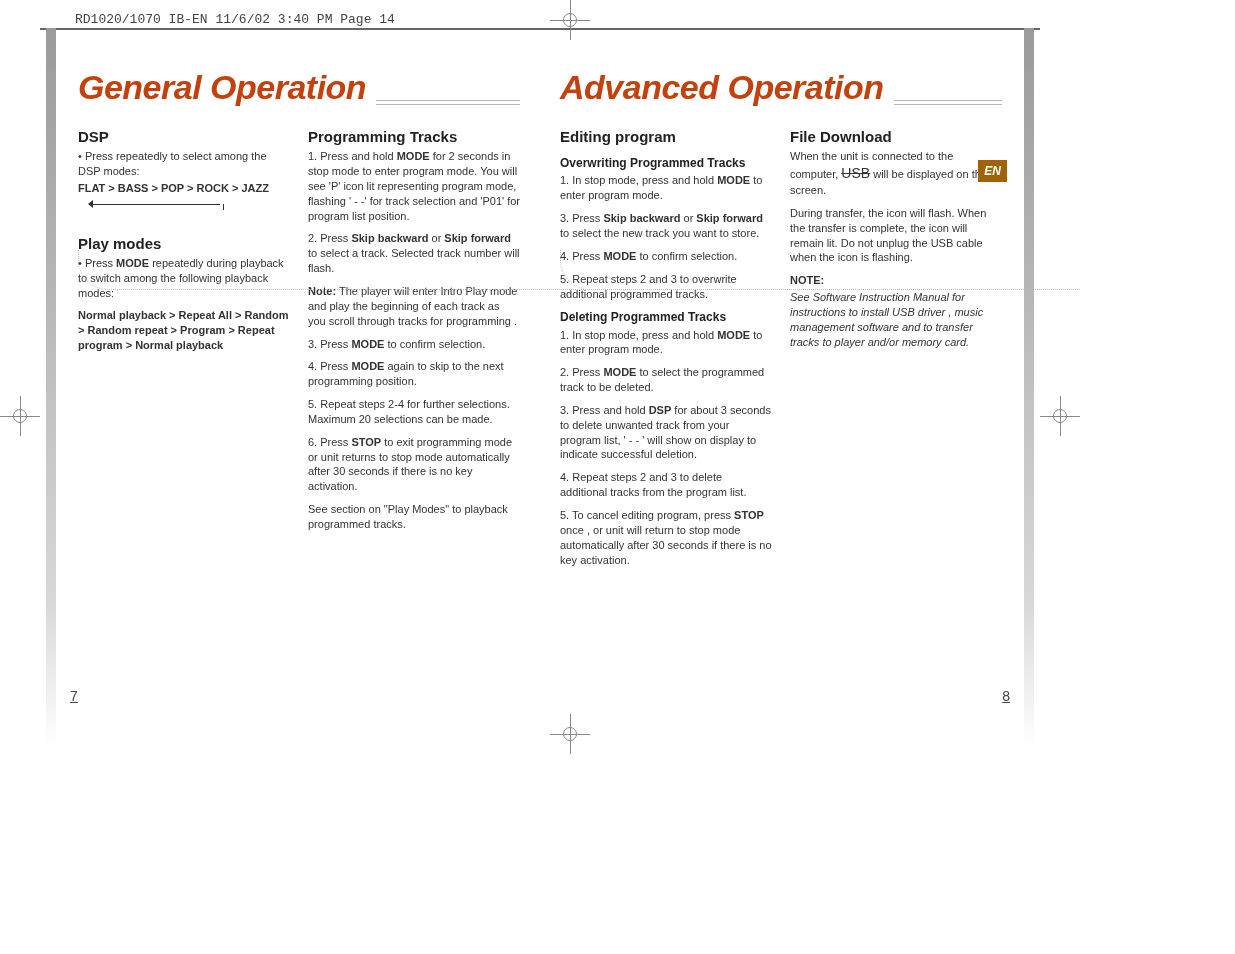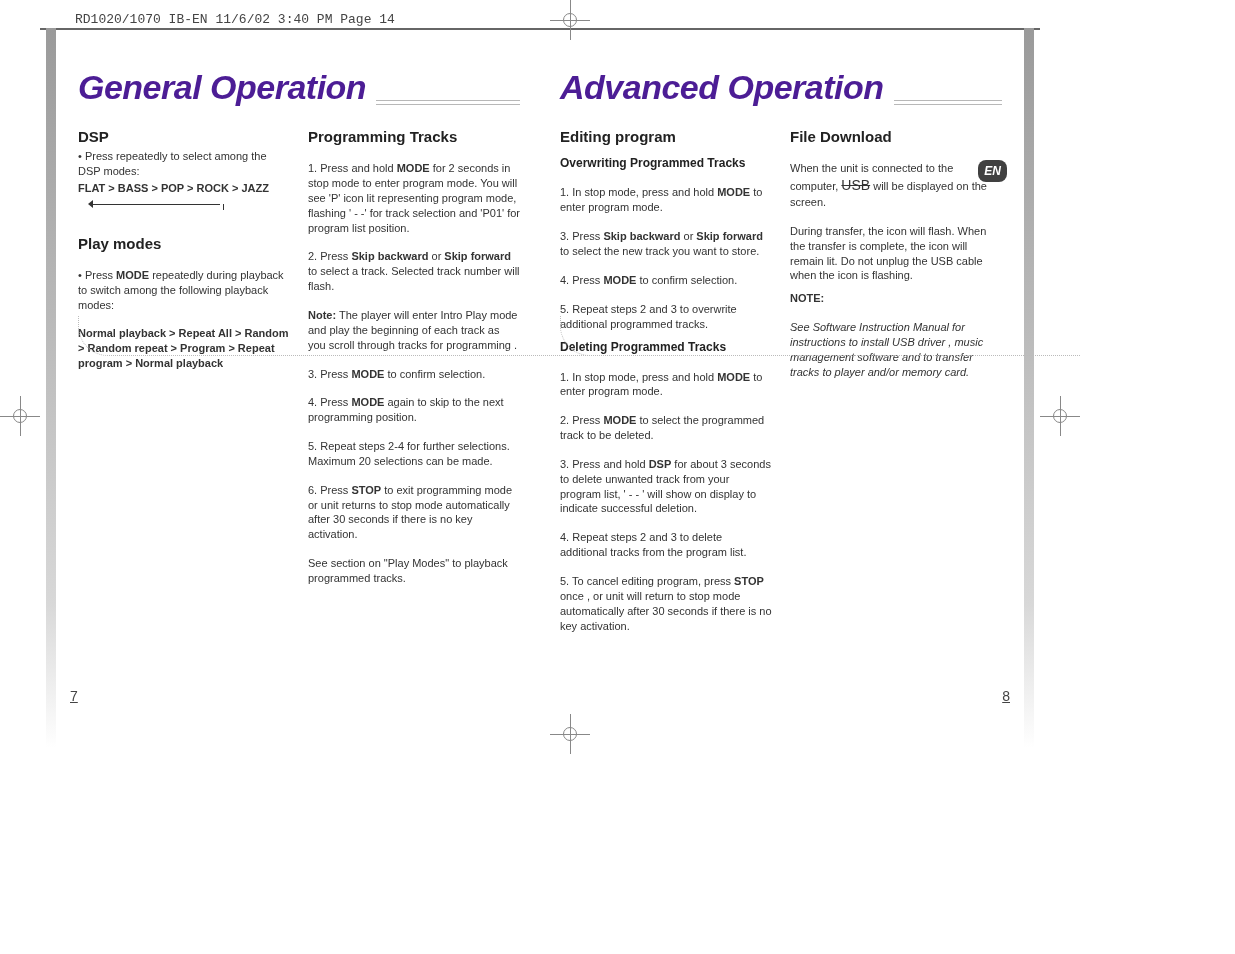--- a/index.html
+++ b/index.html
@@ -14,40 +14,40 @@
   .cross::before, .cross::after { content:""; position:absolute; background:#888; }
   .cross::before { left: 50%; top: 0; width: 1px; height: 100%; }
   .cross::after  { top: 50%; left: 0; height: 1px; width: 100%; }
   .ring { position:absolute; border:1px solid #888; border-radius:50%; width:14px; height:14px; top:13px; left:13px; }
 
   .spread { position: absolute; top: 60px; left: 78px; right: 78px; display: flex; gap: 40px; }
   .leaf { flex: 1; position: relative; }
   .title-band { position: relative; margin: 8px 0 18px 0; }
   .title-band .band-line { position:absolute; bottom:6px; left:0; right:0; border-top:1px solid #b8b8b8; }
   .title-band .band-line2{ position:absolute; bottom:2px; left:0; right:0; border-top:1px solid #b8b8b8; }
-  .title-band h1 { font-family: "Arial Narrow", Arial, sans-serif; font-weight: 700; font-style: italic; font-size: 34px; color: #4c1d95; position:relative; display:inline-block; background:#fff; padding-right:10px; letter-spacing:-0.5px; }
+  .title-band h1 { font-family: "Arial Narrow", Arial, sans-serif; font-weight: 700; font-style: italic; font-size: 34px; color: #c2410c; position:relative; display:inline-block; background:#fff; padding-right:10px; letter-spacing:-0.5px; }
 
   .cols { display: flex; gap: 18px; }
   .col { flex: 1; font-size: 11px; line-height: 1.35; color: #333; }
   .col h2 { font-family: Arial, sans-serif; font-weight: 700; font-size: 15px; margin: 2px 0 2px 0; color:#222; }
   .col h3 { font-family: Arial, sans-serif; font-weight: 700; font-size: 12px; margin: 8px 0 2px 0; color:#222; }
-  .col p { margin: 14px 0 8px 0; }
+  .col p { margin: 2px 0 8px 0; }
   .col .tight { margin: 2px 0 2px 0; }
   .b { font-weight: 700; }
   .i { font-style: italic; }
   .strike { text-decoration: line-through; font-size:14px;}
   .arrowline { display:inline-block; width:140px; height:14px; position:relative; margin-left:6px; }
   .arrowline .stem { position:absolute; top:6px; left:8px; right:4px; border-top:1px solid #333; }
   .arrowline .down { position:absolute; right:0; top:6px; width:1px; height:6px; background:#333; }
   .arrowline .head { position:absolute; left:4px; top:2px; width:0; height:0; border-right:5px solid #333; border-top:4px solid transparent; border-bottom:4px solid transparent; }
   .picon { display:inline-block; border:1px solid #333; border-radius:2px; font-weight:700; font-size:9px; padding:0 2px; line-height:11px; vertical-align:middle; }
   .picon2 { display:inline-block; border:1px solid #333; border-radius:2px; font-weight:700; font-size:8px; padding:0 1px; line-height:9px; vertical-align:middle; position:relative; }
   .picon2::after { content:"↺"; position:absolute; left:-3px; bottom:-6px; font-size:10px; }
 
-  .lang-badge { position:absolute; top:100px; right:-5px; background:#404040; color:#fff; font-weight:700; font-size:12px; padding:4px 6px; font-family:Arial,sans-serif; font-style:italic;border-radius:8px; }
+  .lang-badge { position:absolute; top:100px; right:-5px; background:#a16207; color:#fff; font-weight:700; font-size:12px; padding:4px 6px; font-family:Arial,sans-serif; font-style:italic; }
 
   .pg-num-l { position:absolute; left: -8px; top: 628px; font-family: Arial, sans-serif; font-size: 14px; text-decoration: underline; color:#444;}
   .pg-num-r { position:absolute; right: -8px; top: 628px; font-family: Arial, sans-serif; font-size: 14px; text-decoration: underline; color:#444;}
 
   .fade-corner-l {
     position:absolute; left:0; bottom:285px; width:520px; height:40px;
     border-bottom:1px dotted #bbb; border-left:1px dotted #bbb;
     border-bottom-left-radius:30px;
     pointer-events:none;
   }

